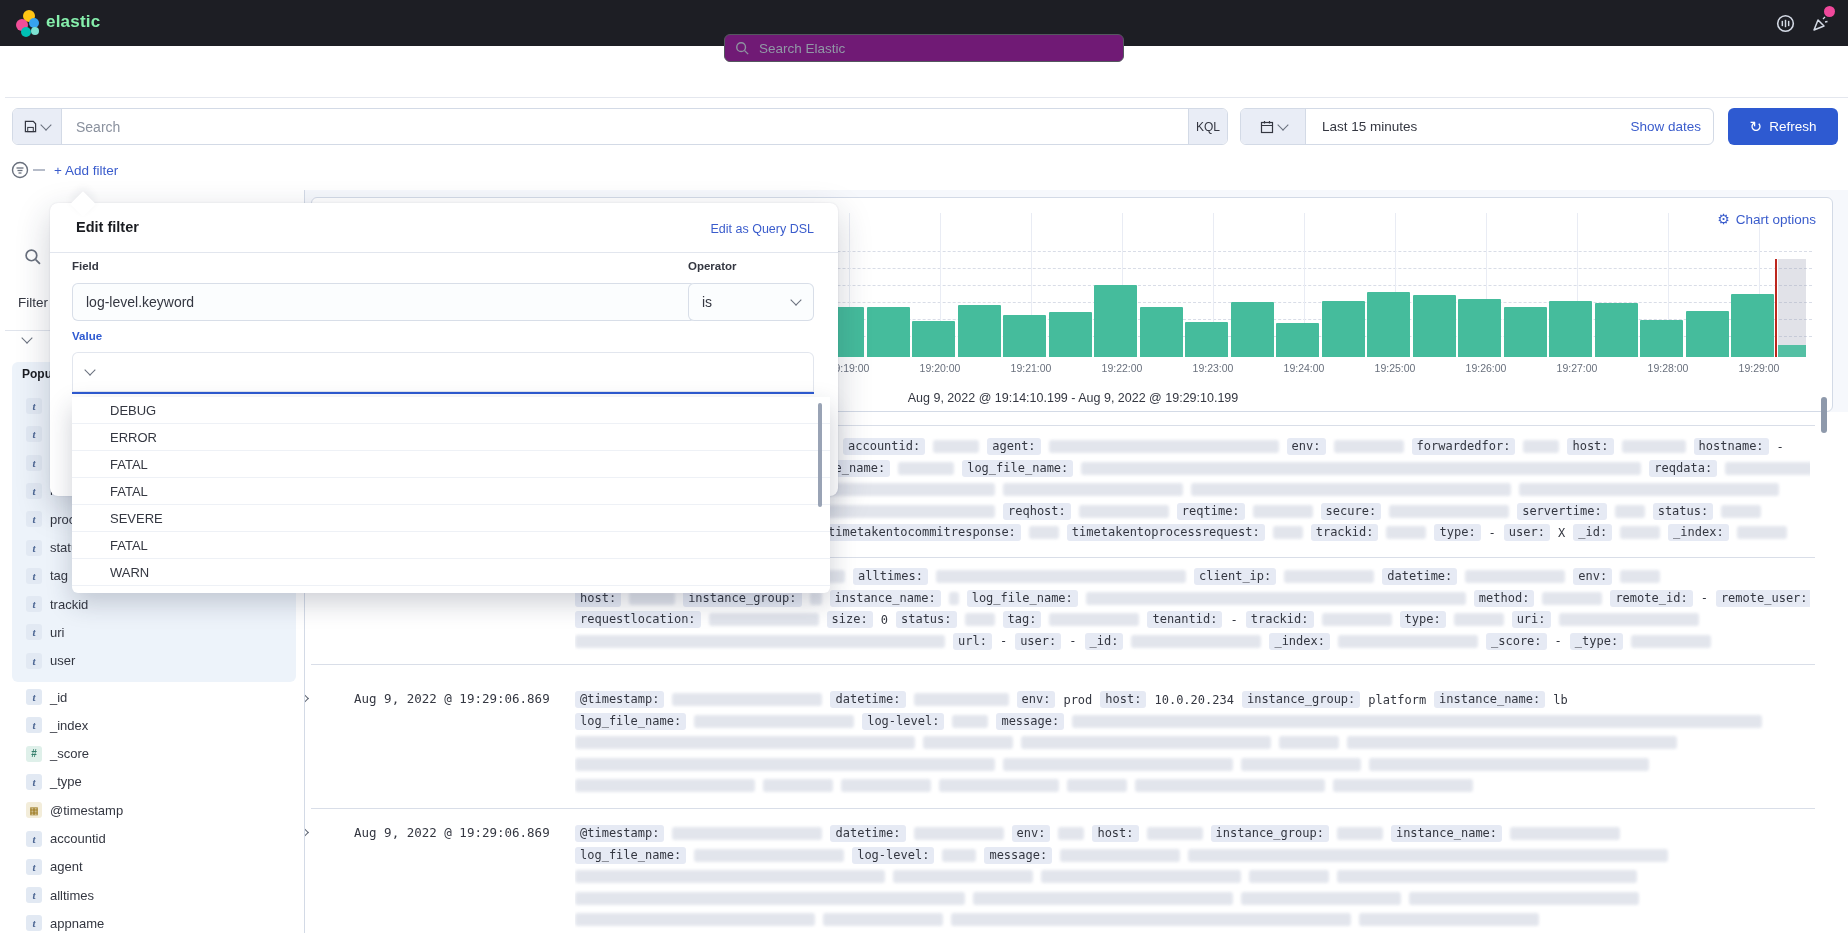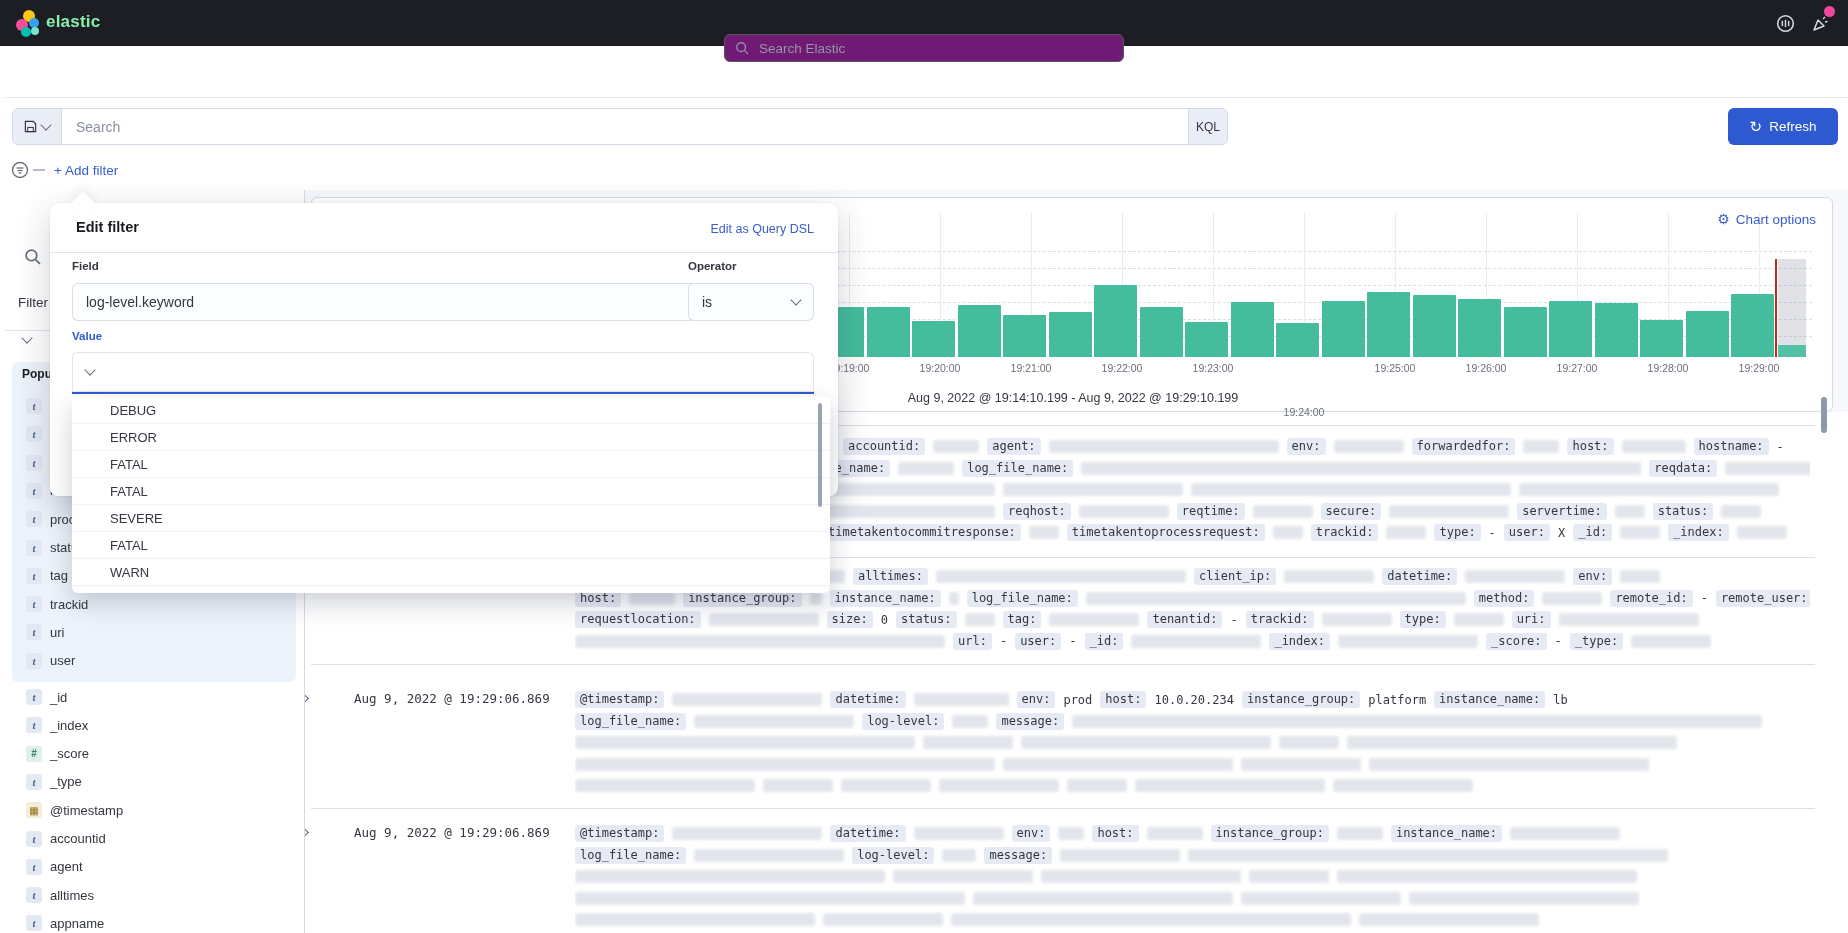--- a/index.html
+++ b/index.html
@@ -146,21 +146,21 @@
       </div>
     <div class="abs" style="left:1466px;top:61px;width:28px;height:98px;background:#9aa0b2;opacity:.3;"></div>
     <div class="abs" style="left:1466px;top:147px;width:28px;height:12px;background:#45bc9c;opacity:.9;"></div>
     <div class="abs" style="left:1463px;top:61px;width:2px;height:98px;background:#bd271e;"></div>
     <div id="ticks">
         <div class="tick" style="left: 537px;">19:19:00</div>
         <div class="tick" style="left: 628px;">19:20:00</div>
         <div class="tick" style="left: 719px;">19:21:00</div>
         <div class="tick" style="left: 810px;">19:22:00</div>
         <div class="tick" style="left: 901px;">19:23:00</div>
-        <div class="tick" style="left: 992px; margin-top: 44px;">19:24:00</div>
+        <div class="tick" style="left: 992px;">19:24:00</div>
         <div class="tick" style="left: 1083px;">19:25:00</div>
         <div class="tick" style="left: 1174px;">19:26:00</div>
         <div class="tick" style="left: 1265px;">19:27:00</div>
         <div class="tick" style="left: 1356px;">19:28:00</div>
         <div class="tick" style="left: 1447px;">19:29:00</div>
       </div>
     <div id="chartsub">Aug 9, 2022 @ 19:14:10.199 - Aug 9, 2022 @ 19:29:10.199</div>
     <div id="chartopts">
       <span style="font-size:14px;">⚙</span>
       <span>Chart options</span>
@@ -537,20 +537,33 @@
     <div class="qtile" style="width:48px;border-right:1px solid #d3dae6;">
       <svg width="13" height="13" viewBox="0 0 14 14">
         <path d="M1.5 1.5 h8.5 l2.5 2.5 v8.5 h-11 z" fill="none" stroke="#343741" stroke-width="1.3"></path>
         <rect x="4" y="8" width="6" height="4.5" fill="none" stroke="#343741" stroke-width="1.1"></rect>
       </svg>
       <div class="chv"></div>
     </div>
     <input placeholder="Search" style="">
     <div class="qtile kql">KQL</div>
   </div>
+  <div class="abs qgroup" style="left:1240px;width:474px;">
+    <div class="qtile" style="width:64px;border-right:1px solid #d3dae6;">
+      <svg width="14" height="14" viewBox="0 0 14 14">
+        <rect x="1.5" y="2.5" width="11" height="10" fill="none" stroke="#343741" stroke-width="1.2"></rect>
+        <line x1="1.5" y1="5.5" x2="12.5" y2="5.5" stroke="#343741" stroke-width="1.2"></line>
+        <line x1="4.5" y1="1" x2="4.5" y2="3.5" stroke="#343741" stroke-width="1.2"></line>
+        <line x1="9.5" y1="1" x2="9.5" y2="3.5" stroke="#343741" stroke-width="1.2"></line>
+      </svg>
+      <div class="chv"></div>
+    </div>
+    <div style="display:flex;align-items:center;padding:0 16px;font-size:13.5px;color:#343741;flex:1;">Last 15 minutes</div>
+    <a class="link-blue" style="display:flex;align-items:center;padding:0 12px;" href="#">Show dates</a>
+  </div>
   <div class="abs" id="refreshbtn">
     <span style="font-size:15px;">↻</span>
     <span>Refresh</span>
   </div>
 
   <svg class="abs" style="left:11px;top:161px" width="18" height="18" viewBox="0 0 18 18">
     <circle cx="9" cy="9" r="7.5" fill="none" stroke="#69707d" stroke-width="1.4"></circle>
     <line x1="5.5" y1="7" x2="12.5" y2="7" stroke="#69707d" stroke-width="1.3"></line>
     <line x1="6.5" y1="9.5" x2="11.5" y2="9.5" stroke="#69707d" stroke-width="1.3"></line>
     <line x1="7.5" y1="12" x2="10.5" y2="12" stroke="#69707d" stroke-width="1.3"></line>

